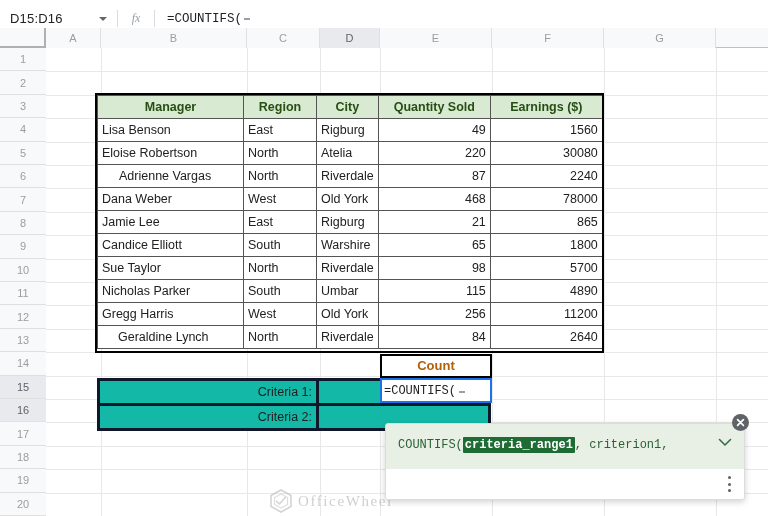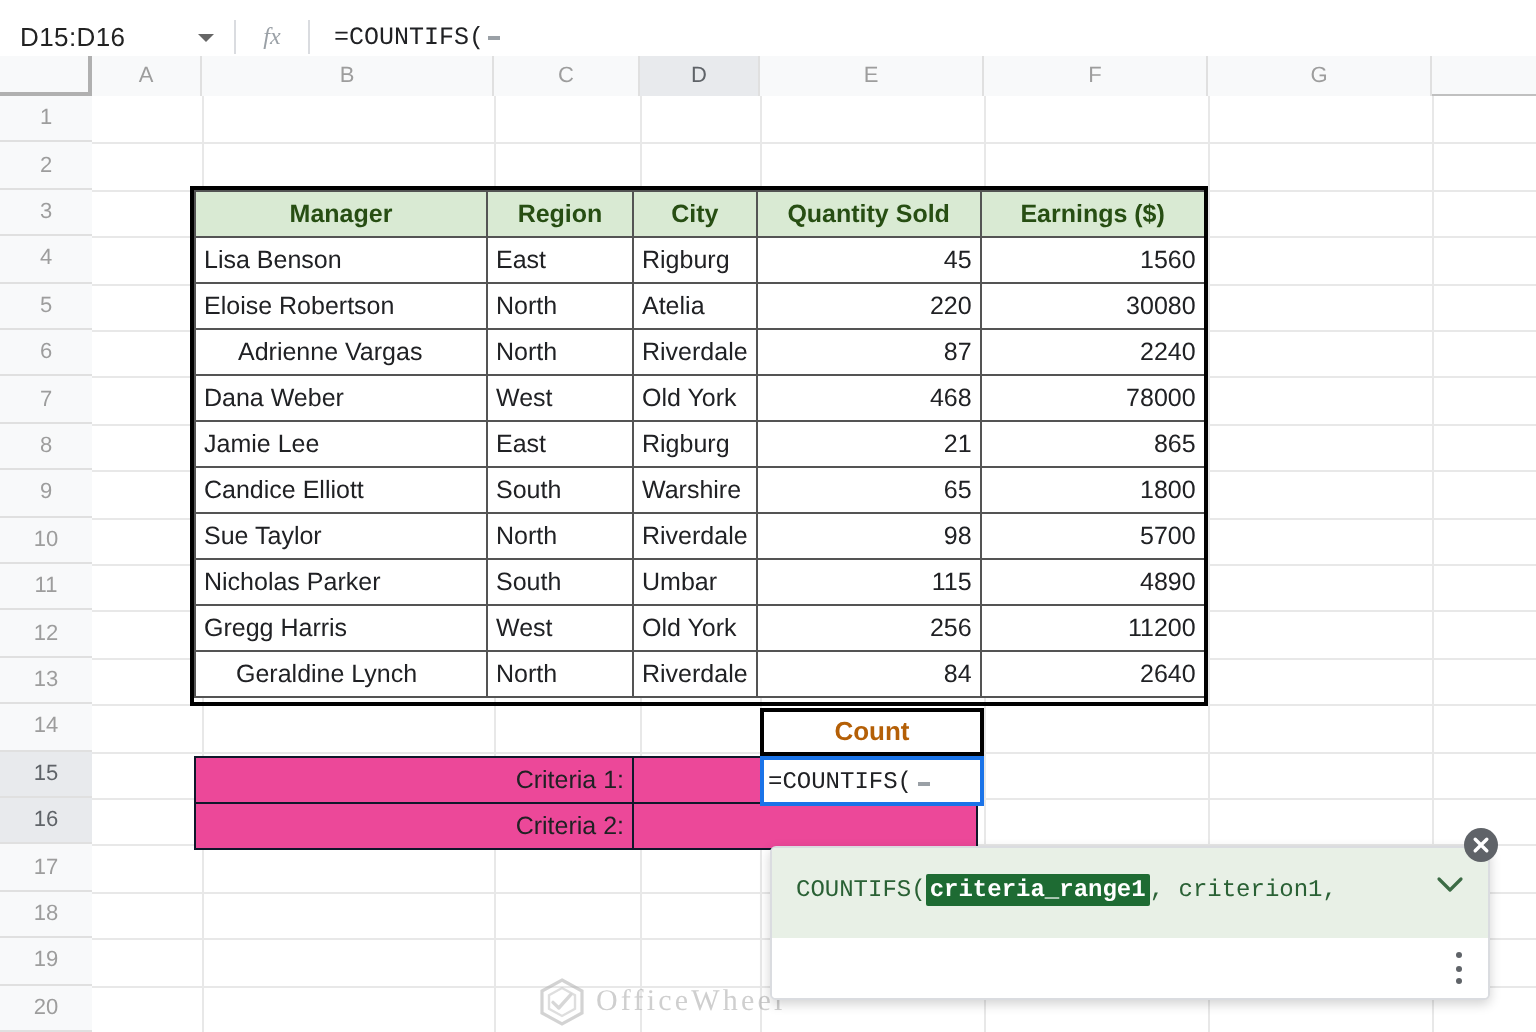--- a/index.html
+++ b/index.html
@@ -130,24 +130,24 @@
   .num { text-align: right; }
   .outer-box {
     position: absolute;
     border: 2px solid #000;
     pointer-events: none;
   }
 
   
   .crit-table { position: absolute; border-collapse: collapse; }
   .crit-table td {
-    border: 1px solid #0f172a;
+    border: 3px solid #0f172a;
     height: 22px; line-height: 22px;
     font-size: 12.5px; color: #202124;
-    padding: 0 4px; background: #ec4899;
+    padding: 0 4px; background: #14b8a6;
     white-space: nowrap;
   }
   .crit-label { text-align: right; }
 
   .count-hdr {
     position: absolute;
     border: 2px solid #000;
     background: #fff;
     color: #b45f06;
     font-weight: bold;
@@ -306,21 +306,21 @@
             <td class="hdr" style="width: 60px;">City</td>
             <td class="hdr" style="width: 112px;">Quantity Sold</td>
             <td class="hdr" style="width: 112px;">Earnings ($)</td>
           </tr>
       </thead>
       <tbody id="dt-body">
           <tr>
             <td style="width: 146px;">Lisa Benson</td>
             <td style="width: 73px;">East</td>
             <td style="width: 60px;">Rigburg</td>
-            <td class="num" style="width: 112px;">45</td>
+            <td class="num" style="width: 112px;">49</td>
             <td class="num" style="width: 112px;">1560</td>
           </tr>
           <tr>
             <td style="width: 146px;">Eloise Robertson</td>
             <td style="width: 73px;">North</td>
             <td style="width: 60px;">Atelia</td>
             <td class="num" style="width: 112px;">220</td>
             <td class="num" style="width: 112px;">30080</td>
           </tr>
           <tr>

